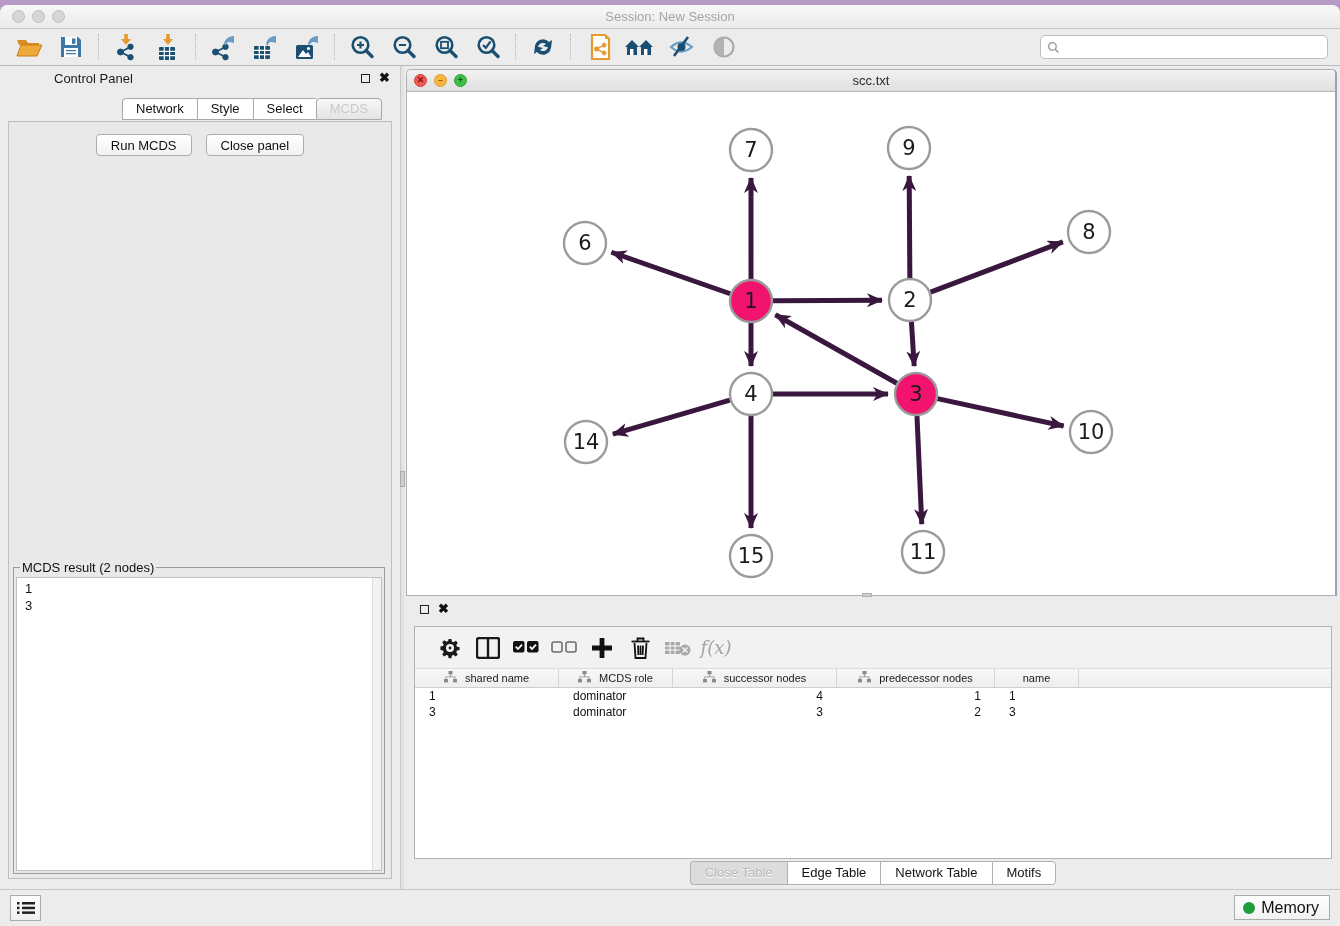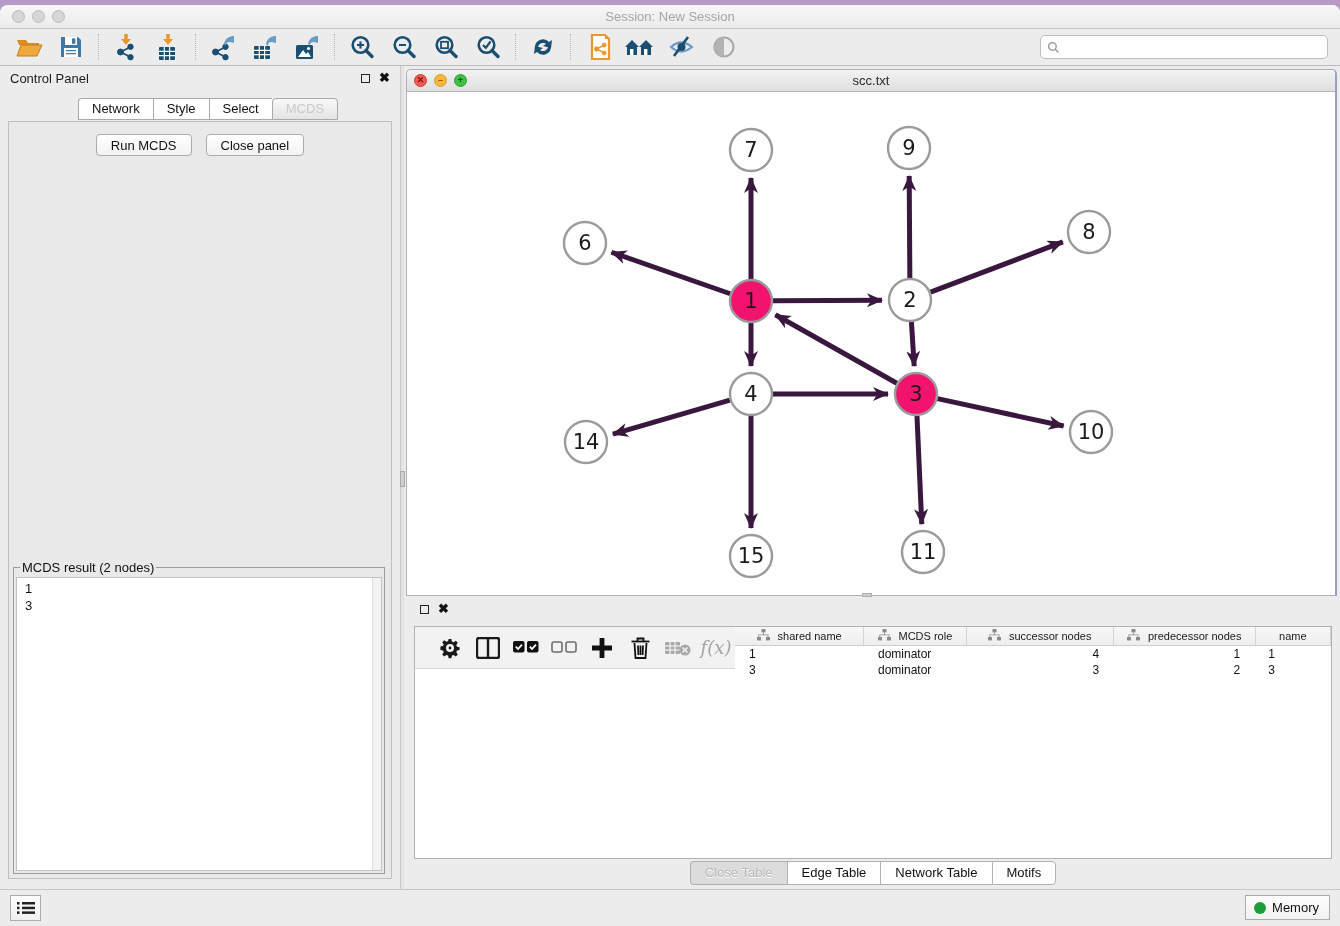--- a/index.html
+++ b/index.html
@@ -24,21 +24,21 @@
   .tb-sep { width:1px; height:26px; margin:0 6px; border-left:1px dotted #b5b5b5; }
   .search-box { position:absolute; right:12px; top:6px; width:288px; height:24px; background:#fff;
     border:1px solid #bdbdbd; border-radius:5px; display:flex; align-items:center; padding-left:6px; }
   .search-box input { border:none; outline:none; flex:1; font-size:12px; background:transparent;
     font-family:"Liberation Sans",sans-serif; }
 
   
   .content { display:flex; height:823px; }
 
   
-  .control-panel { width:400px; background:#ececec; position:relative; flex:none; }
+  .control-panel { width:400px; background:#ececec; position:relative; flex:none;padding-left:44px; }
   .splitter { width:4px; background:#e3e3e3; border-left:1px solid #c9c9c9; position:relative; flex:none; }
   .splitter .handle { position:absolute; top:405px; left:-1px; width:5px; height:16px;
     background:#cfcfcf; border:1px solid #aaa; }
   .cp-header { height:24px; display:flex; align-items:center; padding:0 10px; }
   .cp-title { font-size:13px; color:#1c1c1c; flex:1; }
   .panel-btns { display:flex; gap:9px; align-items:center; }
   .float-box { width:9px; height:9px; border:1.5px solid #222; display:inline-block; }
   .close-x { font-size:13px; font-weight:bold; color:#111; line-height:10px; }
   .cp-tabs { position:relative; z-index:2; display:flex; margin-left:78px; margin-top:8px; }
   .cp-tab { font-size:13px; padding:2px 13px 3px; background:#fff; border:1px solid #a9a9a9;
@@ -82,21 +82,21 @@
   .net-title { text-align:center; font-size:13px; line-height:22px; color:#2b2b2b; }
   .net-canvas { flex:1; position:relative; overflow:hidden; }
   .net-resize-handle { position:absolute; bottom:-2px; left:455px; width:10px; height:4px;
     background:#cfcfcf; border:1px solid #b0b0b0; }
 
   
   .table-panel { flex:1; position:relative; margin-left:2px; }
   .tp-header { height:26px; display:flex; align-items:center; padding:0 14px; }
   .tp-title { font-size:13px; color:#1c1c1c; flex:1; }
   .tp-frame { position:absolute; left:8px; right:8px; top:30px; bottom:30px;
-    border:1px solid #b2b2b2; background:#fff; display:flex; flex-direction:row; }
+    border:1px solid #b2b2b2; background:#fff; display:flex; flex-direction:column; }
   .tp-toolbar { height:42px; background:#f2f2f2; border-bottom:1px solid #dcdcdc;
     display:flex; align-items:center; padding-left:16px; gap:0; flex:none; }
   .tp-tool { width:38px; height:30px; display:flex; align-items:center; justify-content:center; cursor:pointer; }
   .fx-label { font-size:18px; font-style:italic; color:#a3a3a3; font-family:"DejaVu Serif", serif; }
   .tbl { flex:1; overflow:hidden; position:relative; }
   .tbl-header { display:flex; height:19px; background:linear-gradient(#f7f7f7,#eeeeee);
     border-bottom:1px solid #cfcfcf; }
   .tbl-hcell { display:flex; align-items:center; justify-content:center; gap:8px; font-size:11px;
     color:#1a1a1a; border-right:1px solid #d4d4d4; height:100%; }
   .tbl-row { display:flex; height:16px; }
@@ -108,21 +108,21 @@
   .tp-tab.last { border-right:1px solid #b0b0b0; border-radius:0 4px 4px 0; }
   .tp-tab.active { background:#dcdcdc; color:#b9b9b9; text-shadow:0 1px 0 #fff; }
 
   
   .statusbar { height:36px; background:#ececec; border-top:1px solid #c6c6c6; position:relative; }
   .status-left-btn { position:absolute; left:10px; top:5px; width:31px; height:26px;
     background:linear-gradient(#fdfdfd,#f0f0f0); border:1px solid #ababab; display:flex;
     align-items:center; justify-content:center; cursor:pointer; }
   .memory-btn { position:absolute; right:10px; top:5px; height:25px; padding:0 10px 0 8px;
     background:linear-gradient(#fdfdfd,#f2f2f2); border:1px solid #ababab; display:flex;
-    align-items:center; gap:6px; font-size:13px; color:#111; cursor:pointer; }
+    align-items:center; gap:6px; font-size:16px; color:#111; cursor:pointer; }
   .mem-dot { width:12px; height:12px; border-radius:50%; background:#1d9e3c; }
 </style>
 </head>
 <body>
 
 <div class="desktop">
   <div class="app-window">
 
     <div class="titlebar">
       <div class="tl-group">

